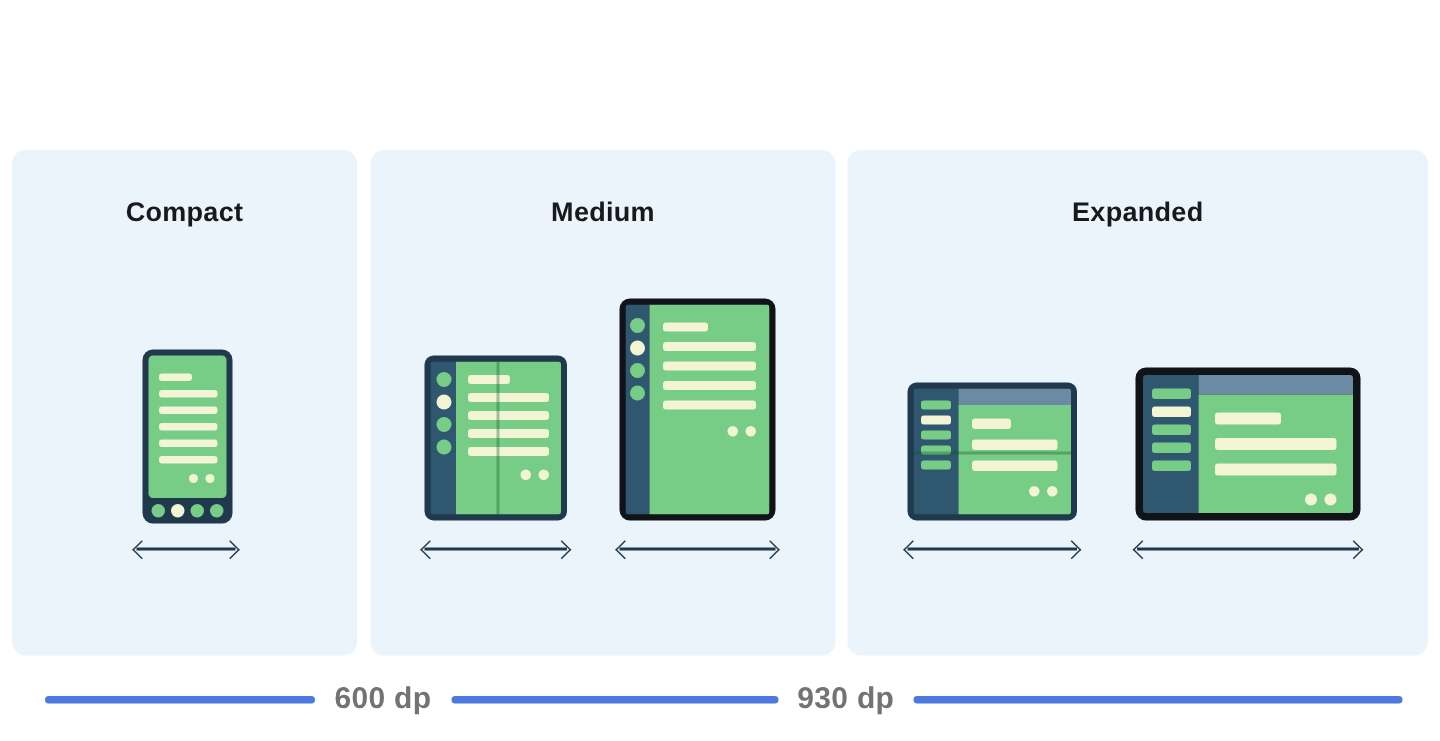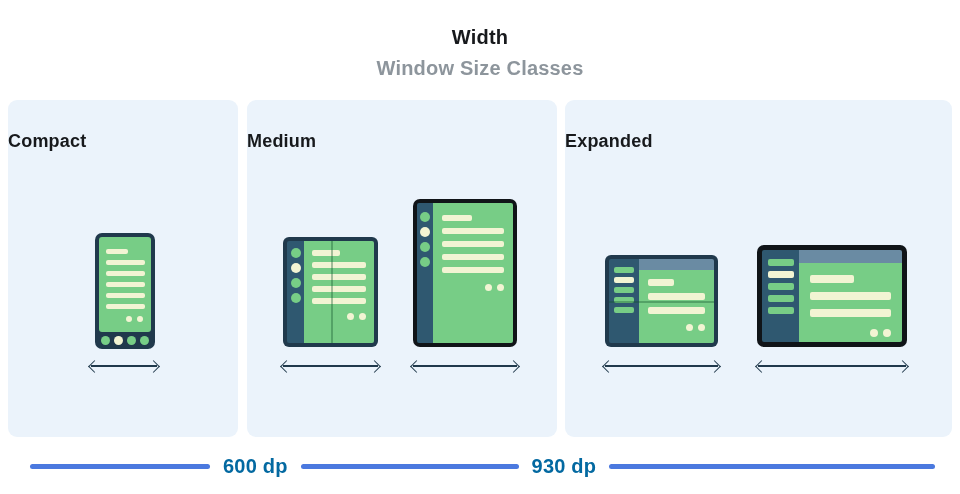--- a/index.html
+++ b/index.html
@@ -10,21 +10,21 @@
   
   .hdr { position:absolute; top:26px; left:0; width:100%; text-align:center; }
   .hdr-title { font-size:20px; font-weight:bold; color:#17191c; letter-spacing:.2px; }
   .hdr-sub { margin-top:8px; font-size:20px; font-weight:bold; color:#8d959c; letter-spacing:.2px; }
 
   
   .panel { position:absolute; top:100px; height:337px; background:#ebf3fb; border-radius:9px; }
   .panel-compact  { left:8px;   width:230px; }
   .panel-medium   { left:247px; width:310px; }
   .panel-expanded { left:565px; width:387px; }
-  .panel-label { margin-top:31px; font-size:18px; font-weight:bold; color:#17191c; letter-spacing:.2px; }
+  .panel-label { margin-top:31px; text-align:center; font-size:18px; font-weight:bold; color:#17191c; letter-spacing:.2px; }
 
   
   .device { position:absolute; display:flex; flex-direction:column; }
   .frame-navy  { background:#20394c; border:none; }
   .frame-black { background:#101418; }
   .inner { position:relative; flex:1; display:flex; overflow:hidden; border-radius:2px; }
   .rail { background:#2f5870; display:flex; flex-direction:column; align-items:center; flex:0 0 auto; }
   .dot { border-radius:50%; background:#77cd86; flex:0 0 auto; }
   .dot.lite { background:#f2f4d3; }
   .bar { border-radius:2px; background:#77cd86; flex:0 0 auto; }
@@ -100,31 +100,27 @@
   .arrow::before { left:2px; transform:rotate(-45deg); }
   .arrow::after  { right:2px; transform:rotate(135deg); }
 
   
   .bp-rule { position:absolute; left:30px; right:25px; top:455px; height:22px;
       display:flex; align-items:center; gap:13px; }
   .bp-seg { height:5px; border-radius:3px; background:#4b79df; }
   .seg-1 { flex:0 0 180px; }
   .seg-2 { flex:0 0 218px; }
   .seg-3 { flex:1 1 auto; }
-  .bp-label { font-size:20px; font-weight:bold; color:#0369a1; white-space:nowrap; letter-spacing:.2px; }
+  .bp-label { font-size:20px; font-weight:bold; color:#737373; white-space:nowrap; letter-spacing:.2px; }
 </style>
 </head>
 <body>
 
 <div class="stage">
 
-  <div class="hdr">
-    <div class="hdr-title">Width</div>
-    <div class="hdr-sub">Window Size Classes</div>
-  </div>
 
   <div class="panel panel-compact">
     <div class="panel-label">Compact</div>
 
     <div class="device frame-navy phone">
       <div class="screen">
         <div class="line short"></div>
         <div class="line"></div>
         <div class="line"></div>
         <div class="line"></div>

